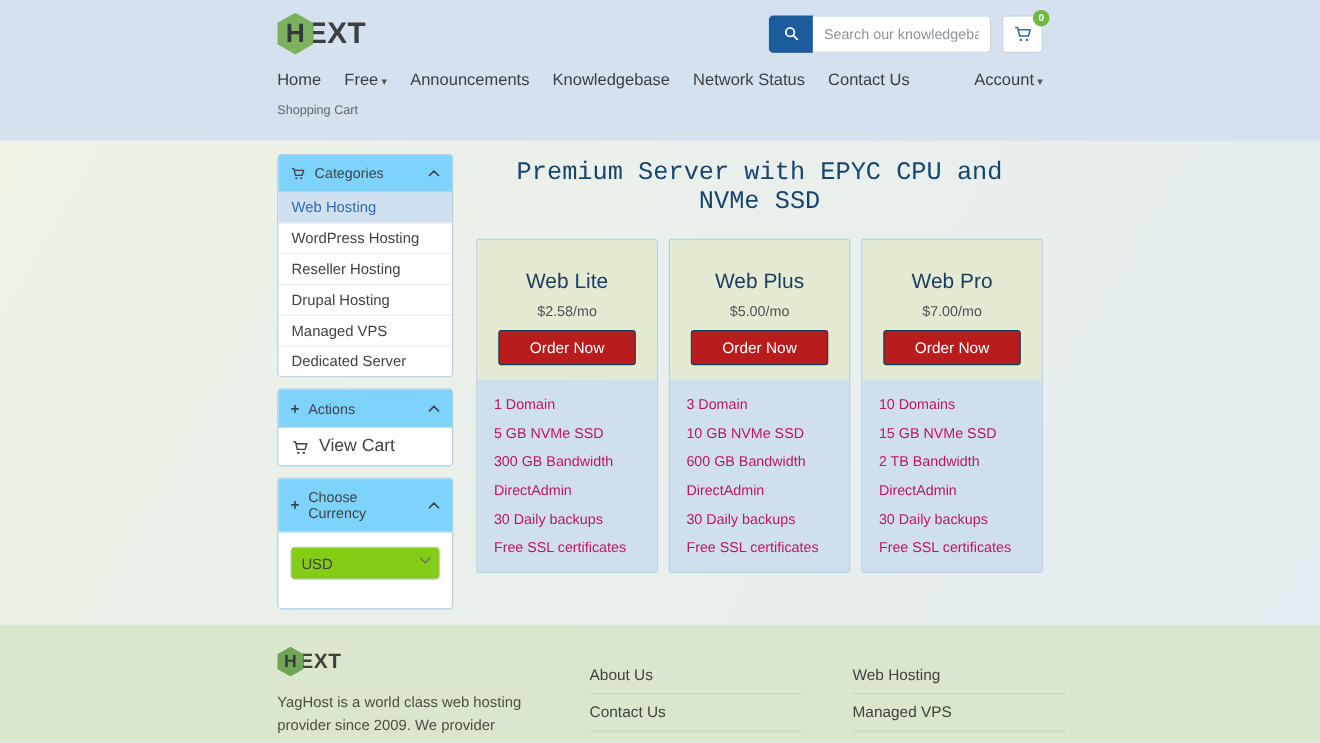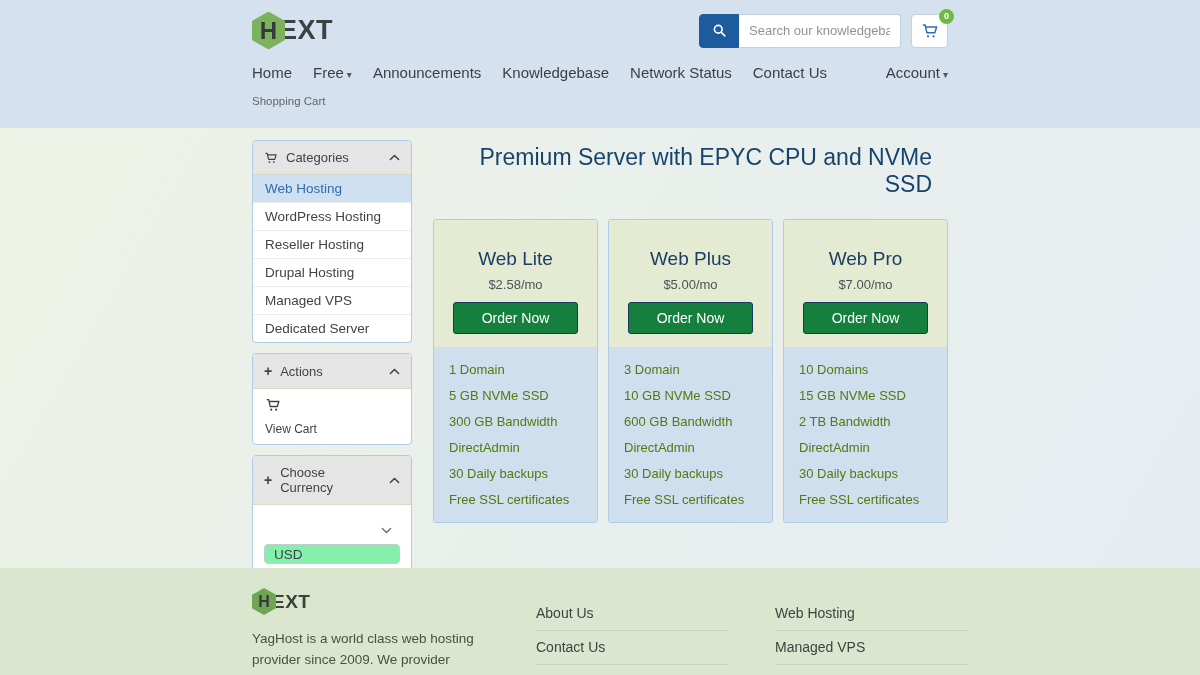--- a/index.html
+++ b/index.html
@@ -33,46 +33,46 @@
   .caret { font-size:10px; color:#55595c; margin-left:3px; }
   .nav-spacer { flex:1; }
   .breadcrumb { font-size:11.5px; color:#62676b; margin-top:10px; }
 
   
   .main-bg { height:440px; overflow:hidden;
              background:linear-gradient(120deg,#eef3e6 0%,#e9efeb 50%,#e6edf2 100%); }
   .main-row { display:flex; gap:21px; padding-top:12px; }
   .sidebar { width:160px; flex:0 0 160px; }
   .panel { background:#fff; border:1px solid #aecde4; border-radius:4px; margin-bottom:10px; overflow:hidden; }
-  .panel-h { background:#e5e5e5; padding:9px 11px; display:flex; align-items:center; gap:8px;
+  .panel-h { background:#7dd3fc; padding:9px 11px; display:flex; align-items:center; gap:8px;
              font-size:13px; color:#3f4347; font-weight:400; border-bottom:1px solid #d3ddc3; }
   .panel-h .grow { flex:1; }
   .plus { font-weight:700; font-size:14px; color:#3f4347; }
   .cat-list { list-style:none; }
   .cat-list li { padding:6px 12px; font-size:13.5px; color:#3f4347; border-bottom:1px solid #ececec; cursor:pointer; }
   .cat-list li:last-child { border-bottom:none; }
   .cat-list li.active { background:#cfe0f1; color:#2f6cac; }
-  .view-cart { display:flex; align-items:flex-start; gap:9px; padding:8px 12px; font-size:12px; color:#3f4347; cursor:pointer;flex-direction:column; }
+  .view-cart { display:flex; align-items:flex-end; gap:9px; padding:8px 12px; font-size:16px; color:#3f4347; cursor:pointer; }
   .currency-body { padding:13px 11px 26px; }
   .select-wrap { position:relative; }
-  .select-wrap select { width:100%; height:20px; border:1px solid #c6cdd2; border-radius:4px; background:#86efac;
-                        font-size:13.5px; color:#3f4347; padding:0 9px; appearance:none;margin-top:26px; -webkit-appearance:none; }
+  .select-wrap select { width:100%; height:30px; border:1px solid #c6cdd2; border-radius:4px; background:#84cc16;
+                        font-size:13.5px; color:#3f4347; padding:0 9px; appearance:none; -webkit-appearance:none; }
   .select-wrap .dd { position:absolute; right:8px; top:9px; pointer-events:none; }
 
   .content { flex:1; }
-  .content h1 { text-align:right; font-size:23px; font-weight:500; color:#17446e; margin:4px 16px 21px; }
+  .content h1 { text-align:center; font-size:23px; font-weight:500; color:#17446e; margin:4px 16px 21px;font-family:Liberation Mono, monospace; }
   .plans { display:flex; gap:10px; }
   .plan-card { flex:1; border:1px solid #aecde4; border-radius:3px; overflow:hidden; }
   .plan-top { background:#e5ebd2; text-align:center; padding:28px 10px 13px; }
   .plan-name { font-size:19px; color:#1c3e63; font-weight:500; }
   .plan-price { font-size:13px; color:#4c5257; margin-top:7px; }
-  .order-btn { margin-top:10px; width:88%; background:#15803d; color:#fff; border:1px solid #163b5e;
+  .order-btn { margin-top:10px; width:88%; background:#b91c1c; color:#fff; border:1px solid #163b5e;
                border-radius:3px; font-size:14px; padding:7px 0; cursor:pointer; font-family:inherit; }
   .plan-feats { background:#cfdfee; list-style:none; padding:9px 0 10px; }
-  .plan-feats li { font-size:13px; color:#4d7c0f; padding:5.5px 15px; }
+  .plan-feats li { font-size:13px; color:#be185d; padding:5.5px 15px; }
 
   
   .footer { height:107px; background:#dbe6ce; overflow:hidden; }
   .footer-row { display:flex; padding-top:20px; gap:46px; }
   .f-col1 { width:238px; flex:0 0 238px; }
   .f-logo .hex { width:24px; height:27px; background:#6fa653; }
   .f-logo .hex span { font-size:16px; }
   .f-logo .logo-text { font-size:19px; margin-left:-4px; color:#3d4137; }
   .f-about { font-size:13.5px; line-height:1.56; color:#4b4f43; margin-top:13px; }
   .f-col { list-style:none; width:193px; flex:0 0 193px; padding-top:9px; }

